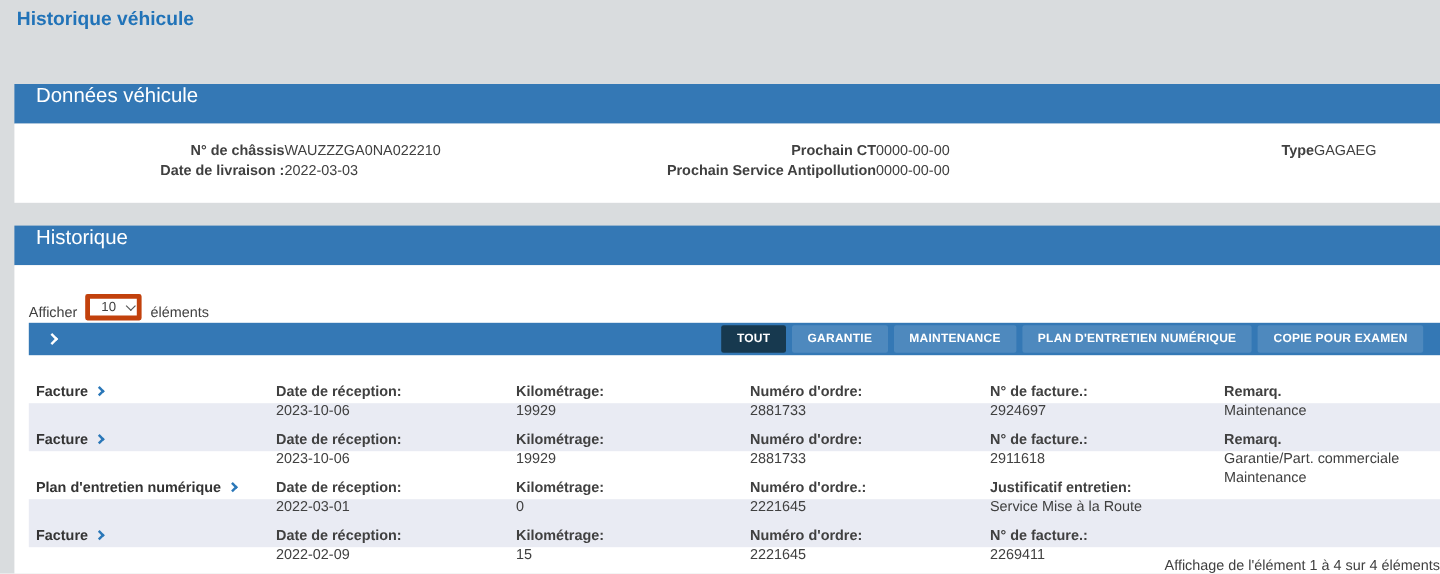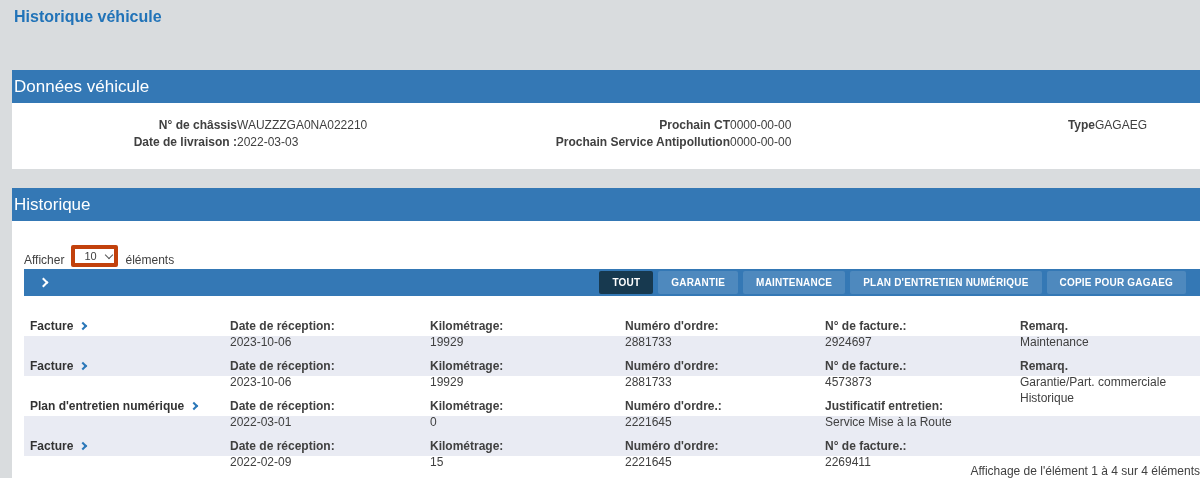--- a/index.html
+++ b/index.html
@@ -20,22 +20,22 @@
     margin-left: 12px;
     width: calc(100% - 12px);
   }
   .section-1 { margin-top: 32px; }
   .section-2 { margin-top: 19px; }
   .section-header {
     background: #3478b5;
     color: #ffffff;
     height: 33px;
     display: flex;
-    align-items: center;
-    padding-left: 2px;
+    align-items: flex-start;
+    padding-left: 18px;
     font-size: 17px;
   }
   .section-body { background: #ffffff; }
 
   
   .veh-body { padding: 14px 0 12px 18px; height: 66px; }
   .veh-grid {
     display: grid;
     grid-template-columns: 207px 291px 202px 290px 75px 1fr;
     font-size: 12px;
@@ -190,21 +190,21 @@
 
     <div class="filter-bar">
       <span class="bar-chev-btn">
         <span class="chev"></span>
       </span>
       <div class="tabs">
         <button class="tab active">TOUT</button>
         <button class="tab">GARANTIE</button>
         <button class="tab">MAINTENANCE</button>
         <button class="tab">PLAN D'ENTRETIEN NUMÉRIQUE</button>
-        <button class="tab">COPIE POUR GAGAEG</button>
+        <button class="tab">COPIE POUR EXAMEN</button>
       </div>
     </div>
 
     <div class="rows">
 
       <div class="hrow">
         <div>
           <a class="type-link">
             <span>Facture</span>
             <span class="chev"></span>
@@ -246,25 +246,25 @@
         <div class="cell">
           <div class="cell-label">Kilométrage:</div>
           <div>19929</div>
         </div>
         <div class="cell">
           <div class="cell-label">Numéro d'ordre:</div>
           <div>2881733</div>
         </div>
         <div class="cell">
           <div class="cell-label">N° de facture.:</div>
-          <div>4573873</div>
+          <div>2911618</div>
         </div>
         <div class="cell">
           <div class="cell-label">Remarq.</div>
-          <div>Garantie/Part. commerciale Historique</div>
+          <div>Garantie/Part. commerciale Maintenance</div>
         </div>
       </div>
 
       <div class="hrow">
         <div>
           <a class="type-link">
             <span>Plan d'entretien numérique</span>
             <span class="chev"></span>
           </a>
         </div>

